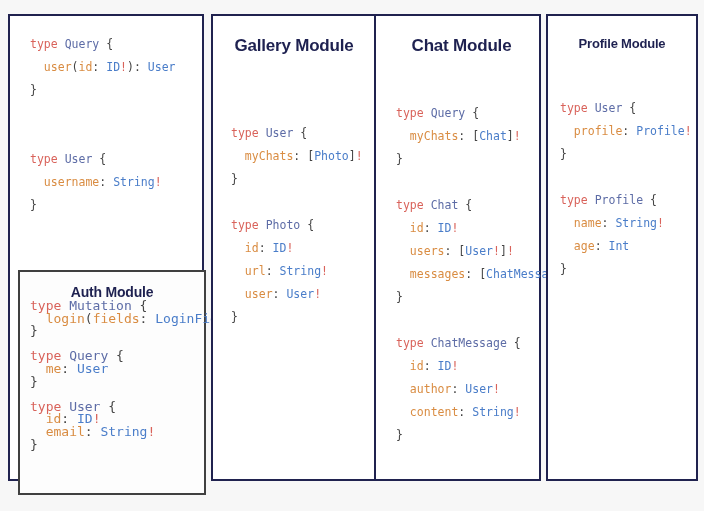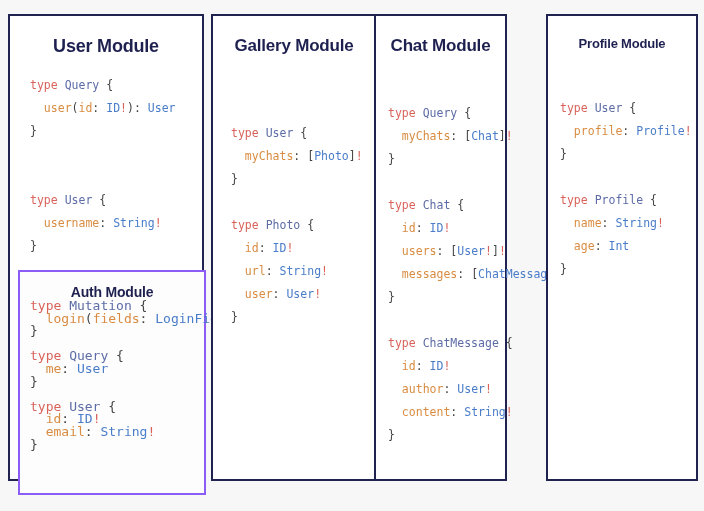--- a/index.html
+++ b/index.html
@@ -28,21 +28,21 @@
   }
   .code{
     font-family:"DejaVu Sans Mono","Liberation Mono",monospace;
     white-space:pre;
     color:#444444;
   }
 
   
   #panel-user    {left:8px;   top:14px; width:196px; height:467px;}
   #panel-gallery {left:211px; top:14px; width:166px; height:467px;}
-  #panel-chat    {left:374px; top:14px; width:133px; height:467px;}
+  #panel-chat    {left:374px; top:14px; width:167px; height:467px;padding-left:8px;}
   #panel-profile {left:546px; top:14px; width:152px; height:467px;}
 
   #panel-user    .panel-title{font-size:18px; margin-top:20px;}
   #panel-gallery .panel-title{font-size:17px; margin-top:20px;}
   #panel-chat    .panel-title{font-size:17px; margin-top:20px;}
   #panel-profile .panel-title{font-size:13px; margin-top:20px;}
 
   
   .code-main{
     font-size:11.5px;
@@ -54,21 +54,21 @@
   #code-gallery {margin-top:66px; margin-left:18px;}
   #code-chat    {margin-top:46px; margin-left:12px;}
   #code-profile {margin-top:46px; margin-left:12px;}
 
   
   #panel-auth{
     position:absolute;
     left:8px; top:254px;
     width:188px; height:225px;
     background:#fdfdfd;
-    border:2px solid #8b5cf6;
+    border:2px solid #404040;
     box-sizing:border-box;
   }
   #panel-auth .panel-title{font-size:14px;margin-top:12px;}
   #code-auth{
     font-size:13px;
     line-height:12.6px;
     margin-top:0;
     margin-left:10px;
     margin-right:4px;
   }
@@ -80,21 +80,20 @@
   .t-ret   {color:#4a7dc9;}   
   .t-punc  {color:#444444;}   
   .t-bang  {color:#d9635b;}   
 </style>
 </head>
 <body>
 
 <div id="canvas">
 
   <div class="panel" id="panel-user">
-    <div class="panel-title">User Module</div>
     <pre class="code code-main" id="code-user"><span class="t-kw">type</span> <span class="t-type">Query</span> <span class="t-punc">{</span>
   <span class="t-field">user</span><span class="t-punc">(</span><span class="t-field">id</span><span class="t-punc">:</span> <span class="t-ret">ID</span><span class="t-bang">!</span><span class="t-punc">)</span><span class="t-punc">:</span> <span class="t-ret">User</span>
 <span class="t-punc">}</span>
 
 
 <span class="t-kw">type</span> <span class="t-type">User</span> <span class="t-punc">{</span>
   <span class="t-field">username</span><span class="t-punc">:</span> <span class="t-ret">String</span><span class="t-bang">!</span>
 <span class="t-punc">}</span></pre>
 
     <div id="panel-auth">

